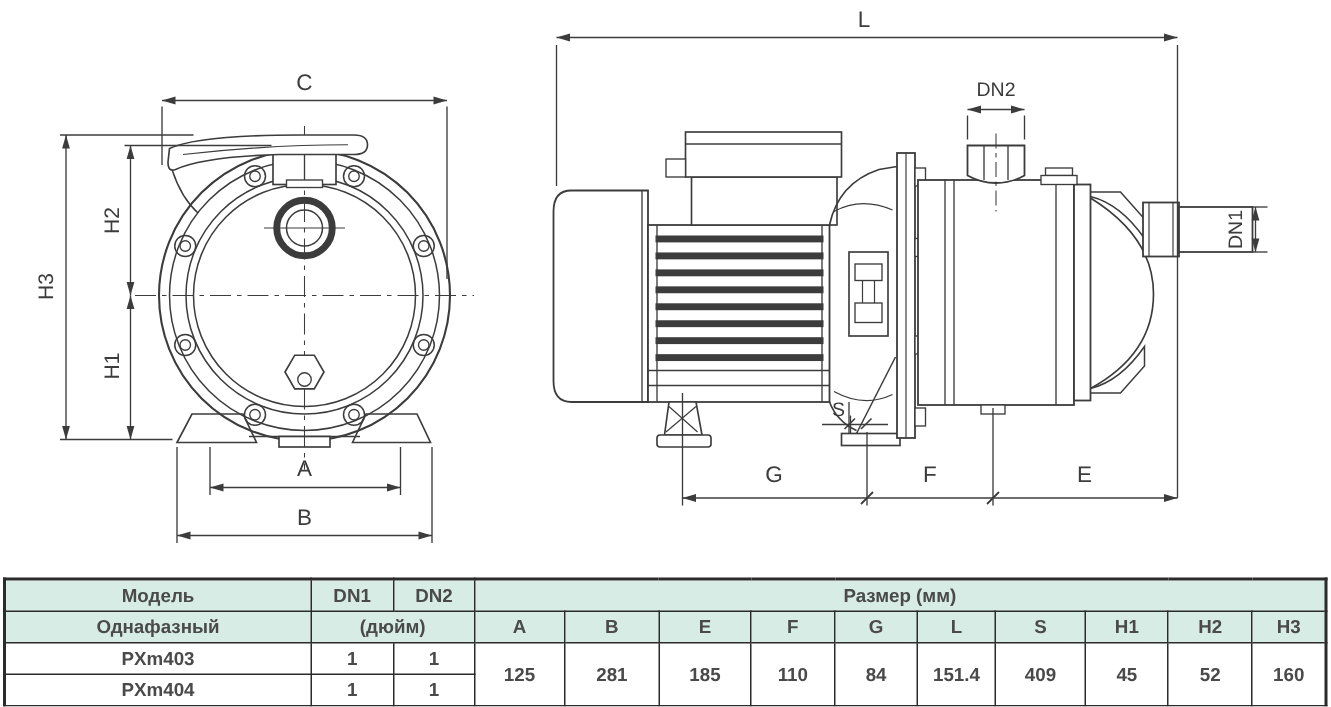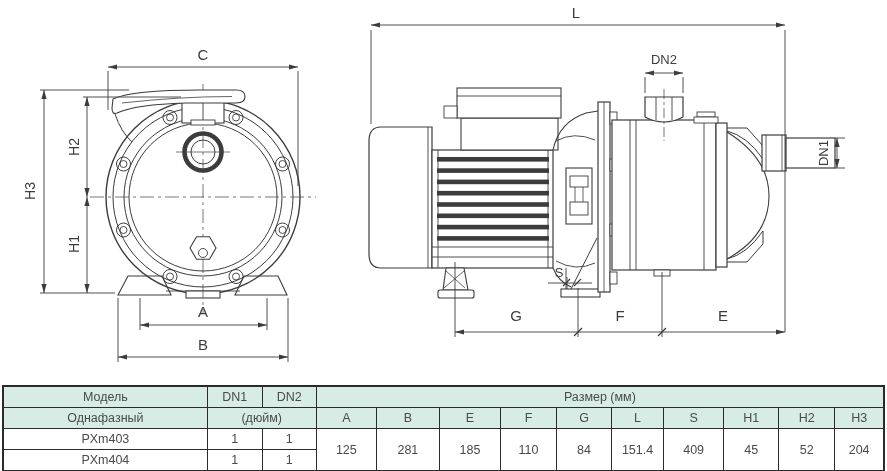--- a/index.html
+++ b/index.html
@@ -10,21 +10,21 @@
   }
   html,body{margin:0;padding:0;background:#fff;}
   .canvas{position:relative;width:887px;height:471px;background:#fff;overflow:hidden;
           font-family:"Liberation Sans",sans-serif;}
   svg text{font-family:"Liberation Sans",sans-serif;fill:var(--line);}
   .dimtxt{font-size:14px;}
   .dimtxt-lg{font-size:15px;}
   .dimtxt-sm{font-size:13px;}
   .tbl-wrap{position:absolute;left:2px;top:385px;width:883px;}
   table.dims{border-collapse:collapse;table-layout:fixed;width:883px;
-             font-size:12.5px;color:var(--text);}
+             font-size:12.5px;color:var(--text);font-weight:bold;}
   table.dims td{border:1px solid var(--table-border);text-align:center;
                 height:20px;padding:0 2px;overflow:hidden;white-space:nowrap;}
   table.dims{border:2px solid var(--table-border);}
   table.dims td.hd{background:var(--header-bg);}
 </style>
 </head>
 <body>
 <div class="canvas">
 
 
@@ -318,21 +318,21 @@
         <td>1</td>
         <td rowspan="2">125</td>
         <td rowspan="2">281</td>
         <td rowspan="2">185</td>
         <td rowspan="2">110</td>
         <td rowspan="2">84</td>
         <td rowspan="2">151.4</td>
         <td rowspan="2">409</td>
         <td rowspan="2">45</td>
         <td rowspan="2">52</td>
-        <td rowspan="2">204</td>
+        <td rowspan="2">160</td>
       </tr>
       <tr>
         <td>PXm404</td>
         <td>1</td>
         <td>1</td>
       </tr>
     </tbody>
   </table>
 </div>
 

